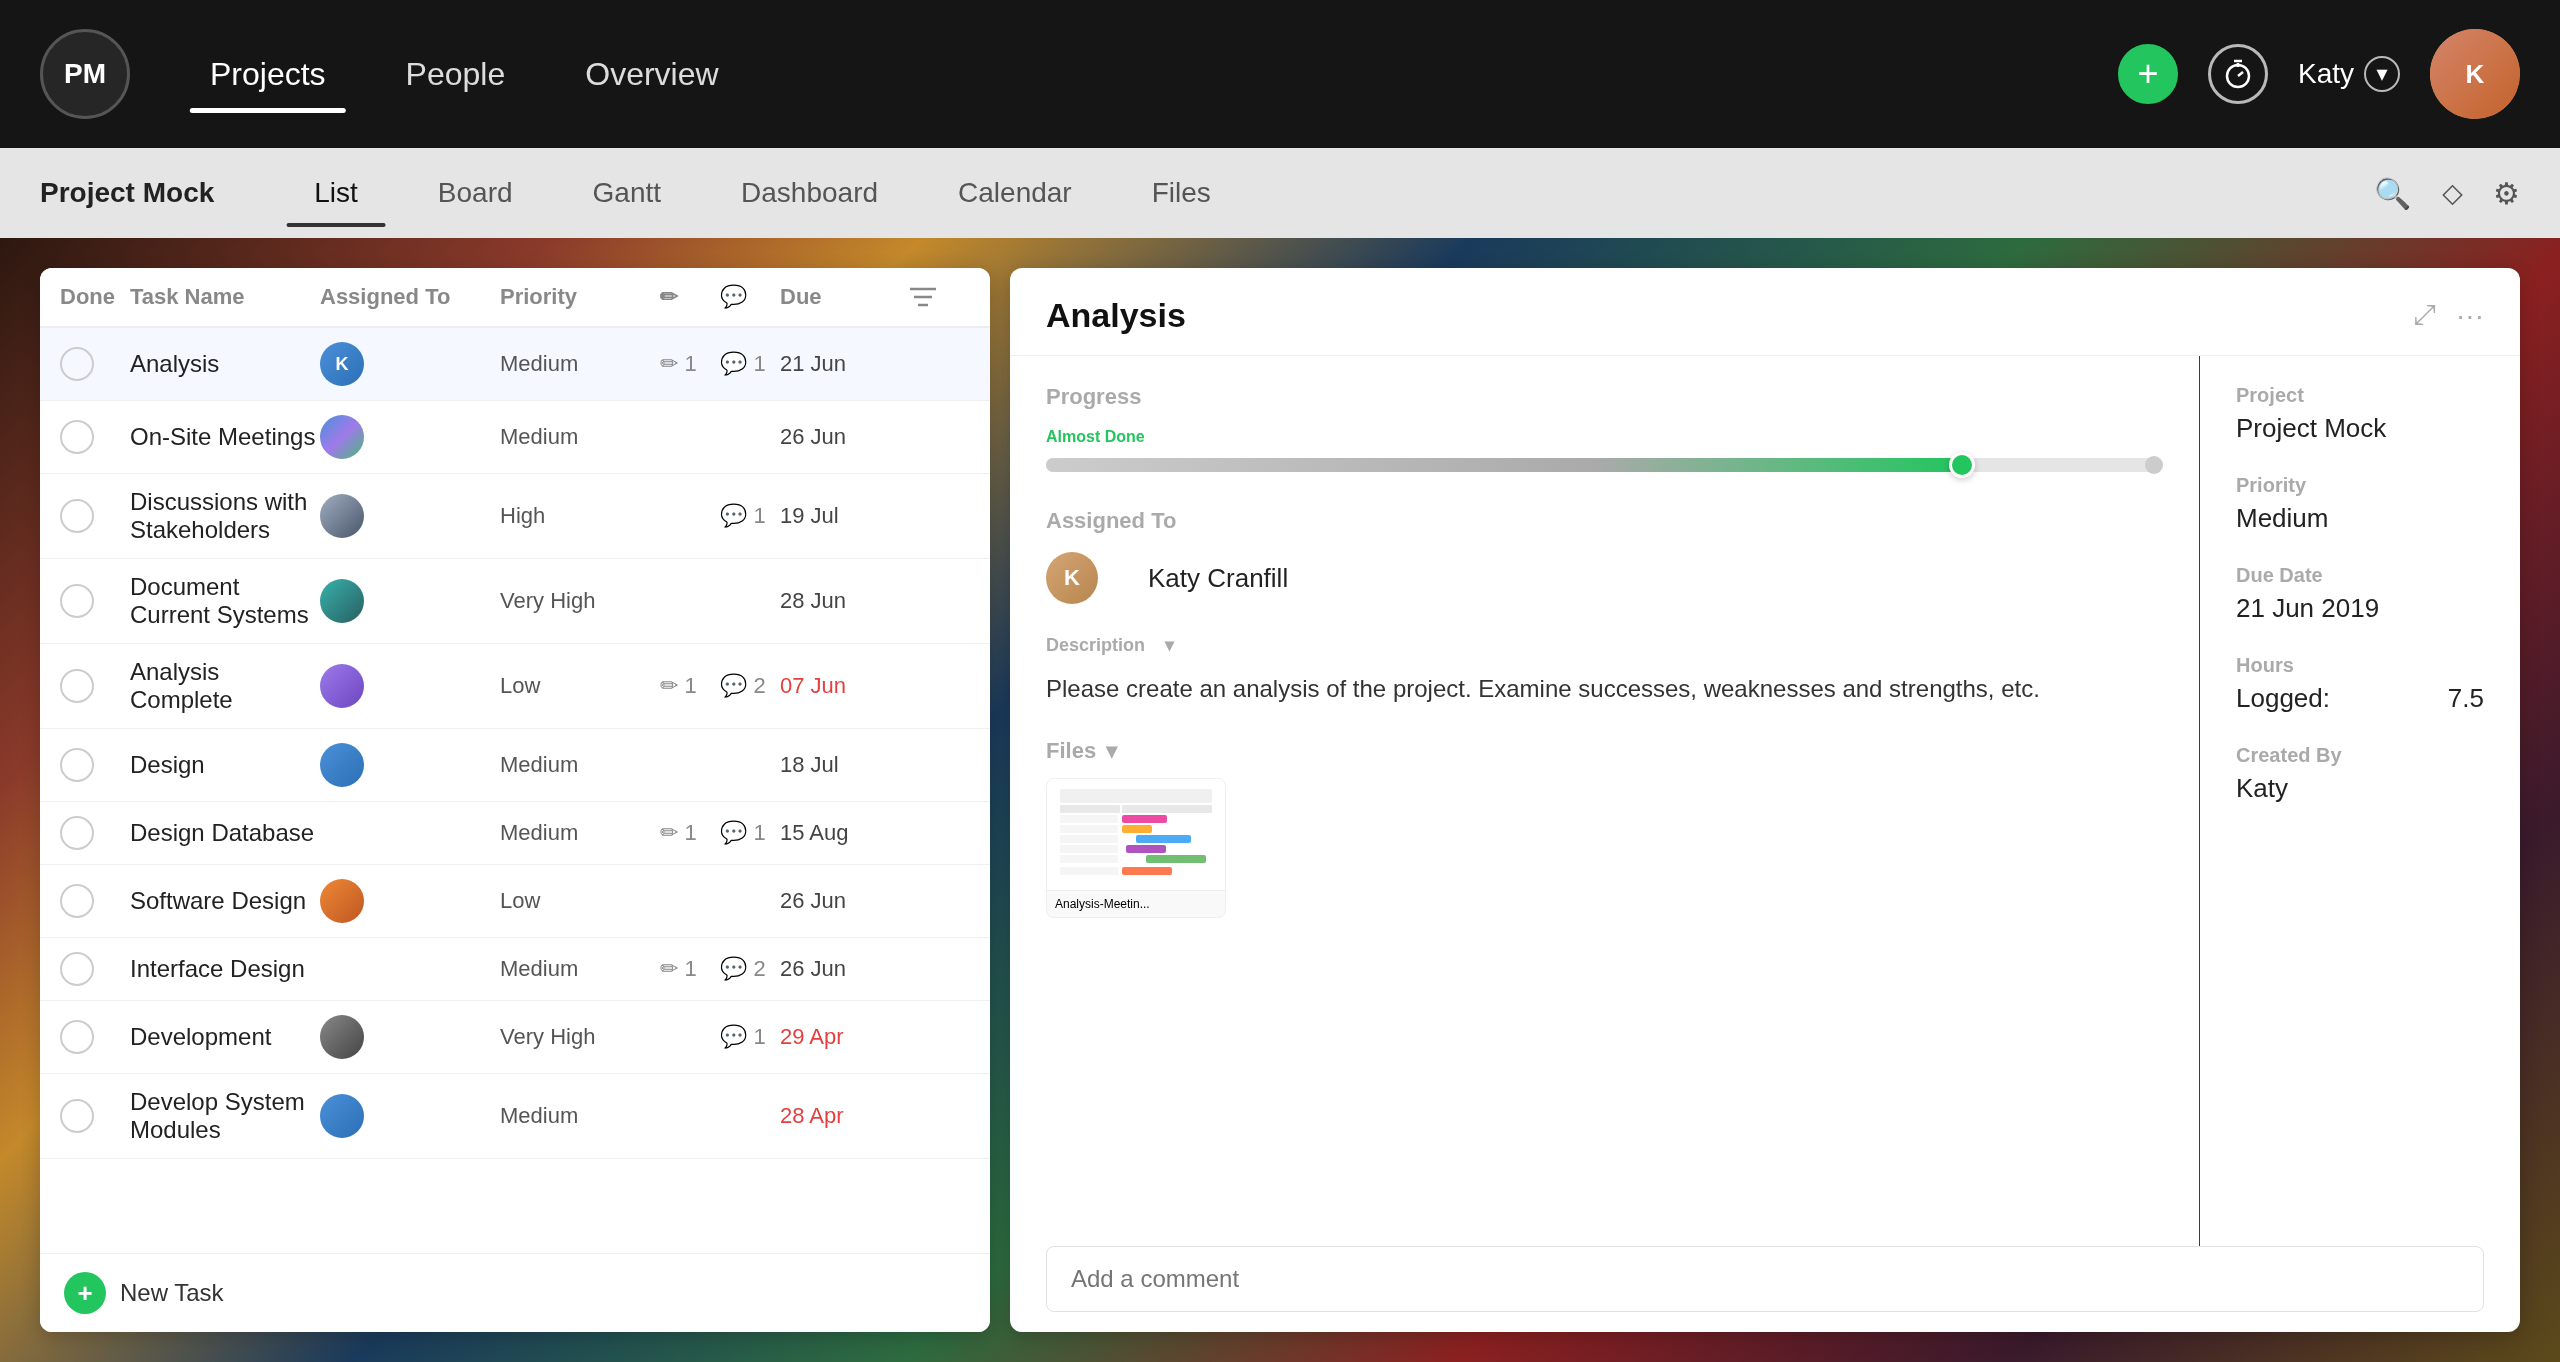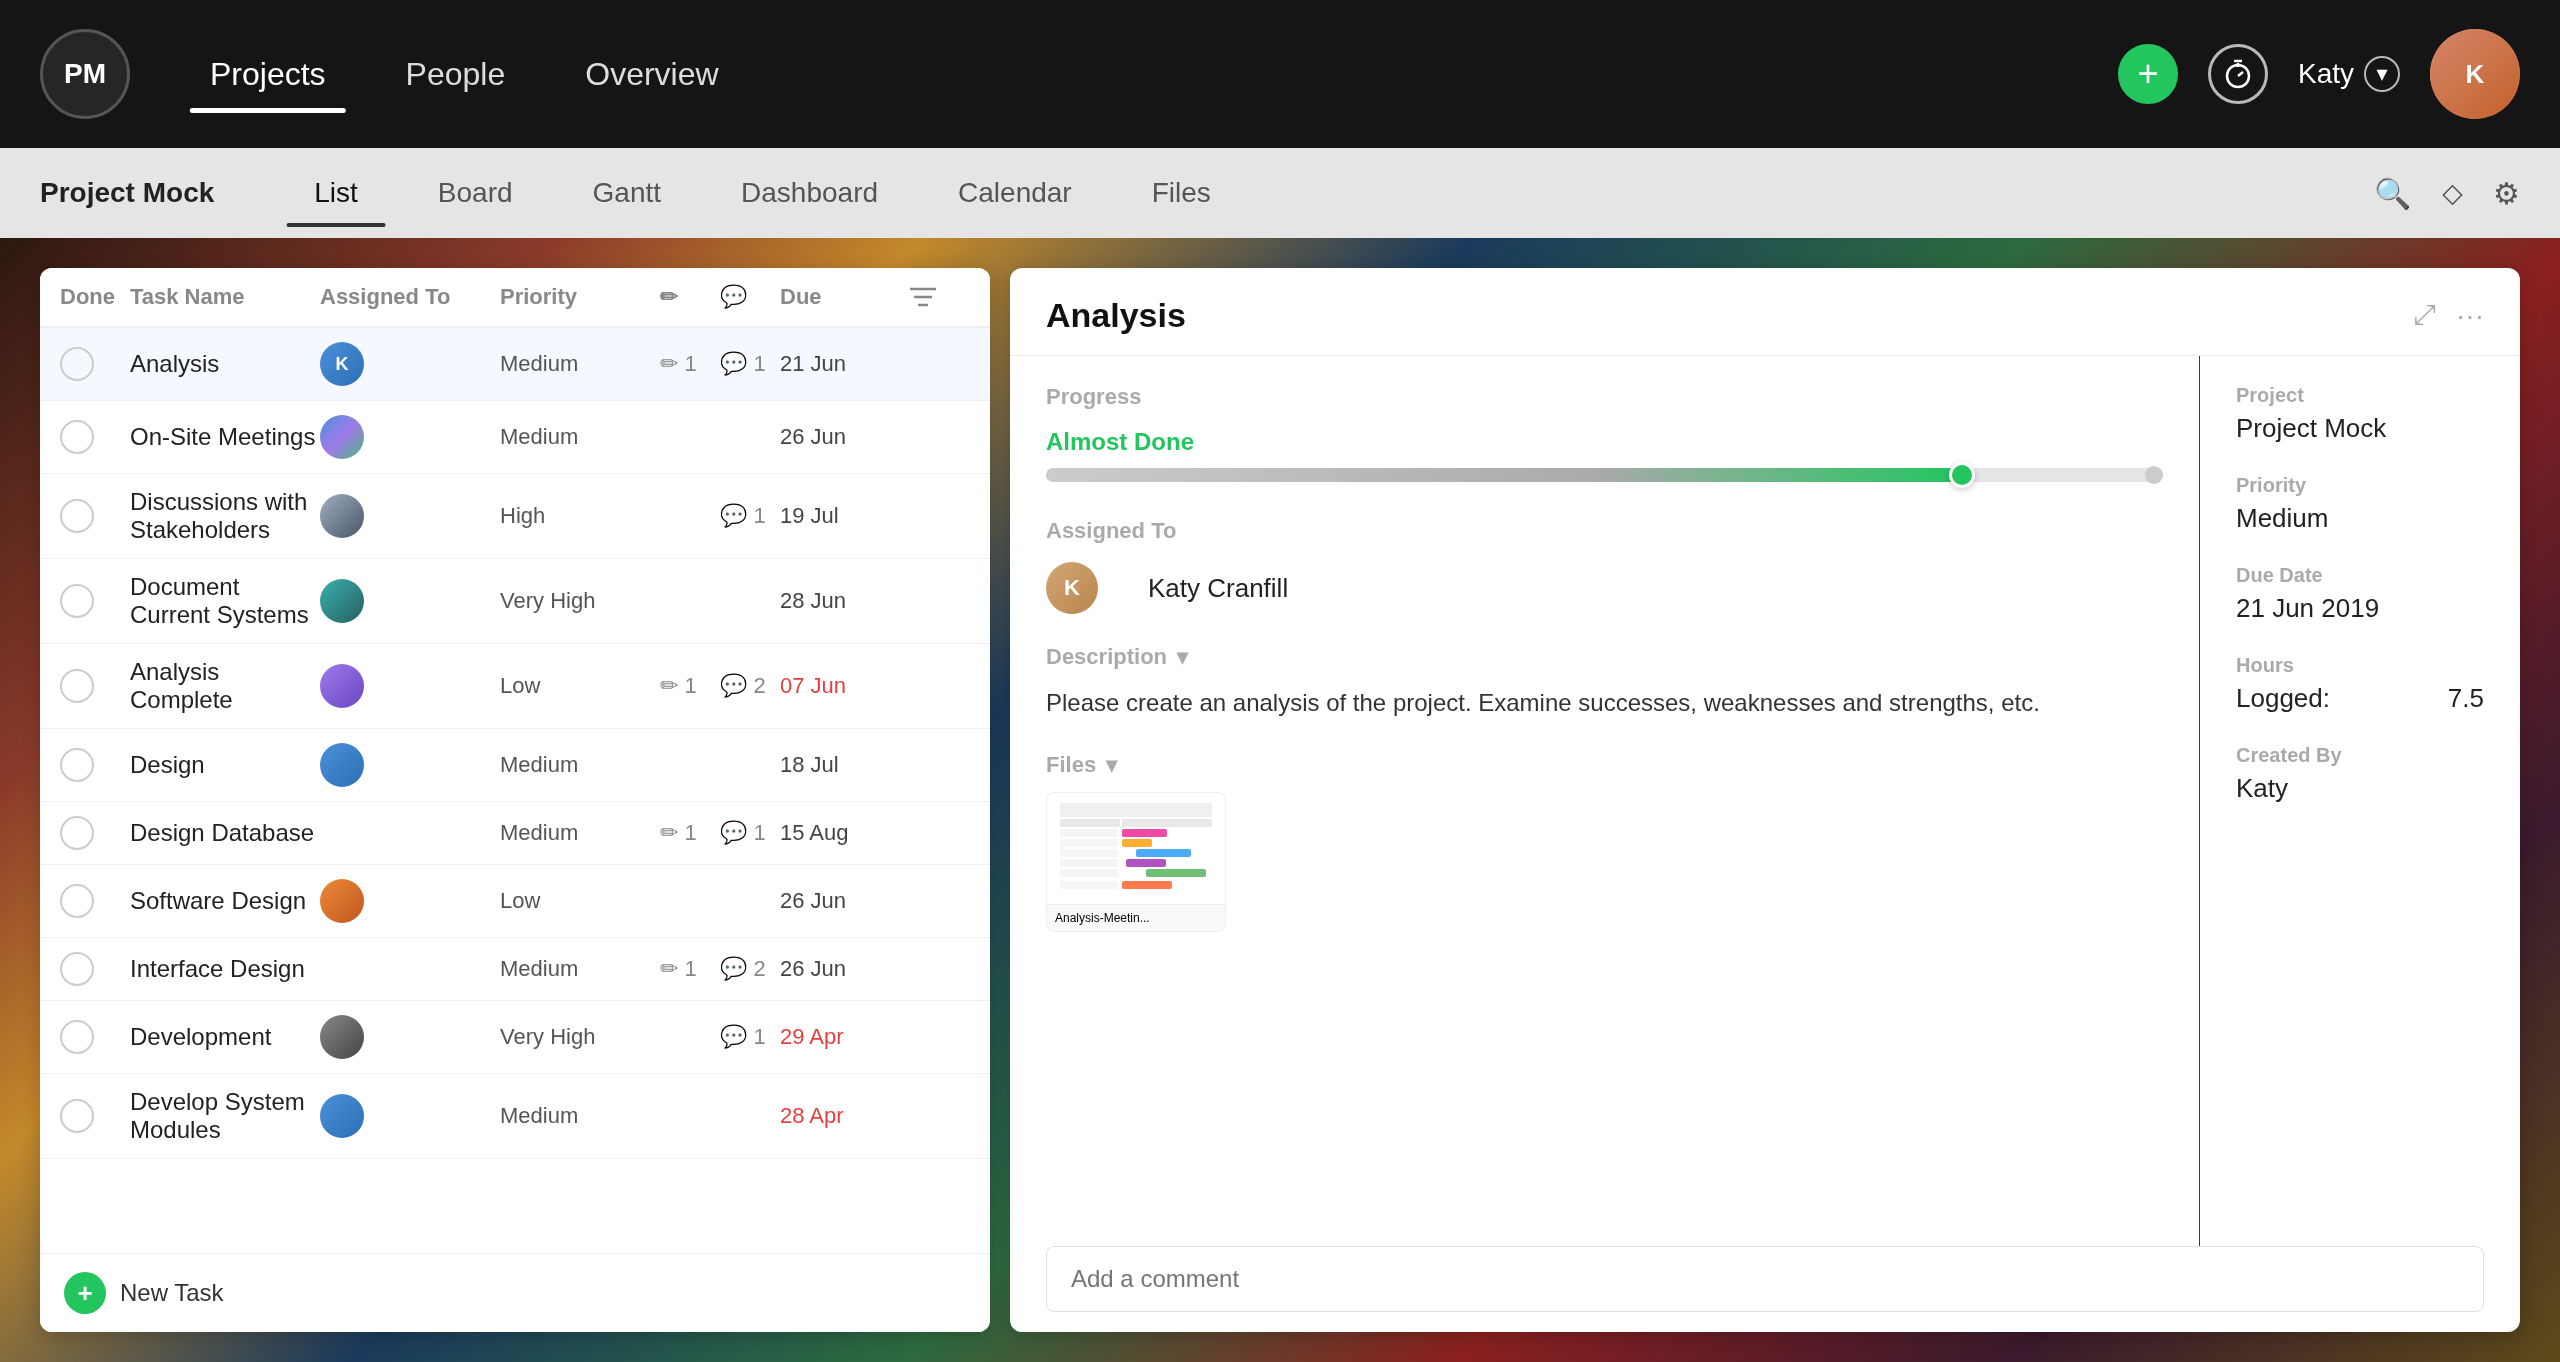--- a/index.html
+++ b/index.html
@@ -402,21 +402,21 @@
       margin-bottom: 18px;
       text-transform: none;
     }
 
     .progress-section {
       margin-bottom: 36px;
     }
 
     .progress-almost-done {
       color: #22c55e;
-      font-size: 24px;
+      font-size: 16px;
       font-weight: 600;
       margin-bottom: 12px;
     }
 
     .progress-track {
       position: relative;
       height: 14px;
       background: #e5e5e5;
       border-radius: 7px;
       overflow: visible;
@@ -482,22 +482,22 @@
       margin-left: 32px;
     }
 
     .description-section {
       margin-bottom: 30px;
     }
 
     .description-toggle {
       display: flex;
       align-items: center;
-      gap: 10px;
-      font-size: 22px;
+      gap: 20px;
+      font-size: 18px;
       font-weight: 600;
       color: #aaa;
       cursor: pointer;
       margin-bottom: 14px;
     }
 
     .description-text {
       font-size: 24px;
       color: #333;
       line-height: 1.6;

